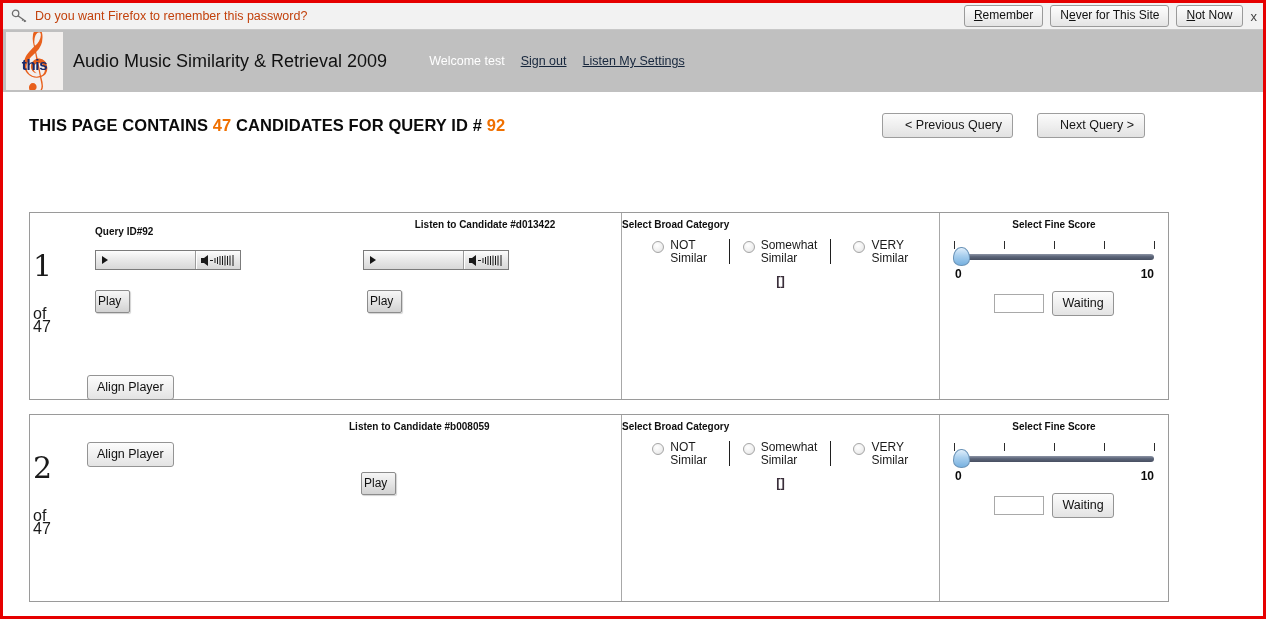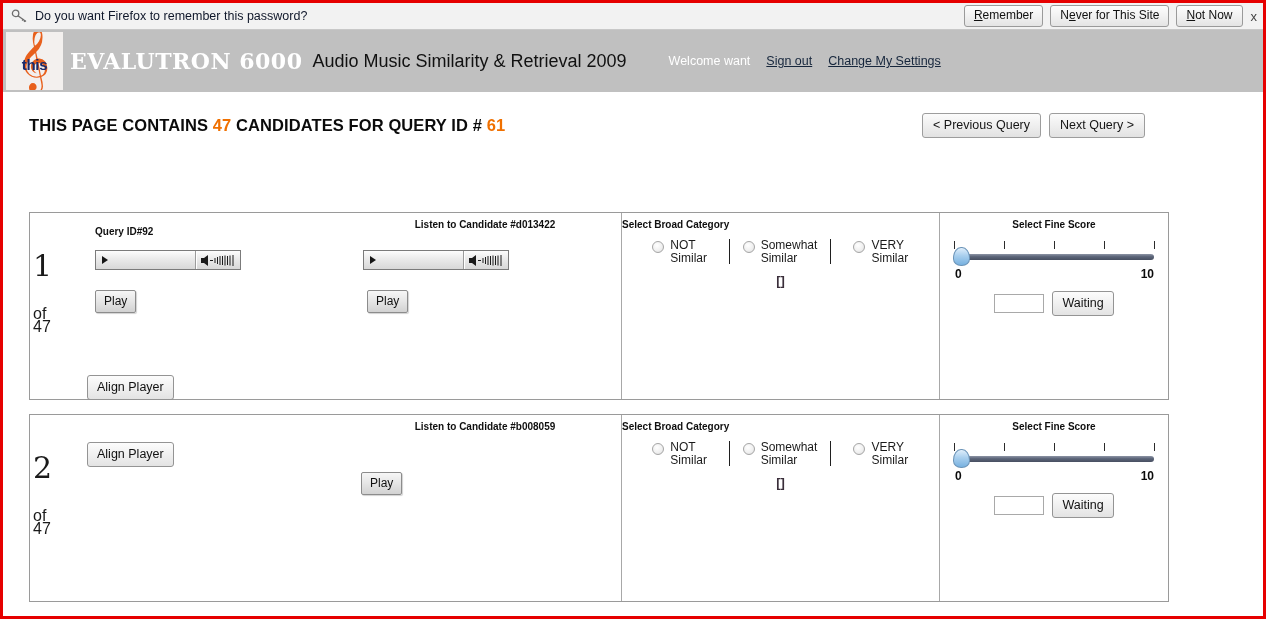--- a/index.html
+++ b/index.html
@@ -25,21 +25,21 @@
     background: #f2f2f2;
     border-bottom: 1px solid #c8c8c8;
     display: flex;
     align-items: center;
     padding: 0 4px 0 8px;
   }
   .key-icon { width: 18px; height: 16px; flex: 0 0 18px; position: relative; }
   .key-icon svg { display: block; }
   .noti-text {
     font-size: 12.5px;
-    color: #0f172a;
+    color: #c2410c;
     margin-left: 6px;
     white-space: nowrap;
   }
   .noti-spacer { flex: 1 1 auto; }
   .noti-btn {
     font-family: "Liberation Sans", sans-serif;
     font-size: 12px;
     color: #101010;
     background: linear-gradient(to bottom, #fdfdfd 0%, #f0f0f0 55%, #e4e4e4 100%);
     border: 1px solid #9a9a9a;
@@ -166,22 +166,22 @@
     right: 118px; top: 21px;
     display: flex;
   }
   .q-btn {
     font-family: "Liberation Sans", sans-serif;
     font-size: 12.5px;
     color: #151515;
     background: linear-gradient(to bottom, #fbfbfb 0%, #efefef 50%, #e2e2e2 100%);
     border: 1px solid #9d9d9d;
     border-radius: 3px;
-    padding: 4px 10px 5px 10px;
-    margin-left: 8px;
+    padding: 4px 10px 5px 22px;
+    margin-left: 24px;
     line-height: 14px;
     white-space: nowrap;
   }
 
   
   .rows-wrap {
     position: absolute;
     left: 26px; top: 209px;
     width: 1140px;
   }
@@ -272,21 +272,21 @@
   }
   .player .pvol svg { position: absolute; left: 3px; top: 3px; }
 
   .gbtn {
     font-family: "Liberation Sans", sans-serif;
     font-size: 12px;
     color: #111;
     background: linear-gradient(to bottom, #f6f6f6 0%, #e6e6e6 48%, #d2d2d2 100%);
     border: 1px solid #8c8c8c;
     border-radius: 2px;
-    padding: 3px 8px 4px 8px;
+    padding: 3px 8px 4px 2px;
     line-height: 14px;
     box-shadow: 1px 1px 1px rgba(0,0,0,0.18);
     white-space: nowrap;
   }
   .lbtn {
     font-family: "Liberation Sans", sans-serif;
     font-size: 12.5px;
     color: #111;
     background: linear-gradient(to bottom, #fcfcfc 0%, #f0f0f0 50%, #e3e3e3 100%);
     border: 1px solid #949494;
@@ -429,35 +429,34 @@
     <button class="noti-btn">N<u>e</u>ver for This Site</button>
     <button class="noti-btn"><u>N</u>ot Now</button>
     <span class="noti-close">x</span>
   </div>
 
   <div class="site-header">
     <div class="logo">
       <span class="clef">𝄞</span>
       <span class="mirexword">this</span>
     </div>
-    <span class="evalutron">EVALUTRON 6000</span>
     <span class="app-title">Audio Music Similarity &amp; Retrieval 2009</span>
     <span class="header-spacer"></span>
-    <span class="welcome">Welcome want</span>
+    <span class="welcome">Welcome test</span>
     <a class="hlink">Sign out</a>
-    <a class="hlink">Change My Settings</a>
+    <a class="hlink">Listen My Settings</a>
   </div>
 
 
   <div class="headline-row">
     <div class="headline">
       <span>THIS PAGE CONTAINS</span>
       <span class="num">47</span>
       <span>CANDIDATES FOR QUERY ID #</span>
-      <span class="num">61</span>
+      <span class="num">92</span>
     </div>
     <div class="nav-query-btns">
       <button class="q-btn">&lt; Previous Query</button>
       <button class="q-btn">Next Query &gt;</button>
     </div>
   </div>
 
   <div class="rows-wrap" id="rows-wrap">
       <div class="cand-row">
         <div class="col-index">
@@ -560,21 +559,21 @@
       </div>
       <div class="cand-row">
         <div class="col-index">
           <span class="row-num">2</span>
           <span class="row-of">of<br>47</span>
         </div>
         <div class="col-query">
           <button class="lbtn" style="position:absolute;left:28px;top:27px">Align Player</button>
         </div>
         <div class="col-cand">
-          <div style="position:absolute;left:0;right:0;top:6px;text-align:center" class="col-title">Listen to Candidate #b008059</div>
+          <div style="position:absolute;left:0;right:0;top:6px;" class="col-title">Listen to Candidate #b008059</div>
           <button class="gbtn" style="position:absolute;left:12px;top:57px">Play</button>
         </div>
         <div class="col-broad">
           <div class="broad-title col-title">Select Broad Category</div>
           <div class="broad-opts">
             <label class="bopt sep1">
               <span class="radio"></span>
               <span class="bopt-label">NOT<br>Similar</span>
             </label>
             <label class="bopt sep2">

